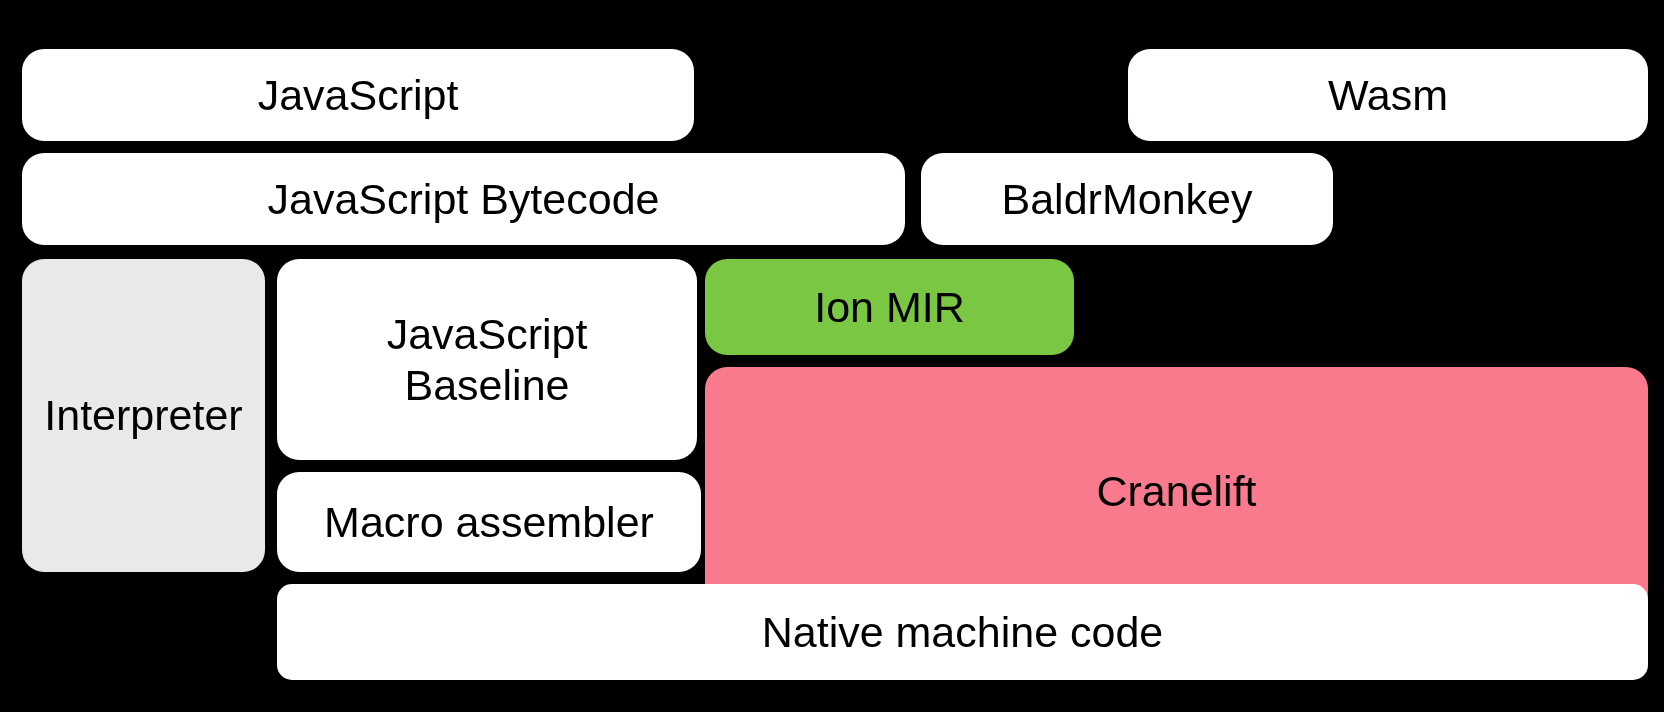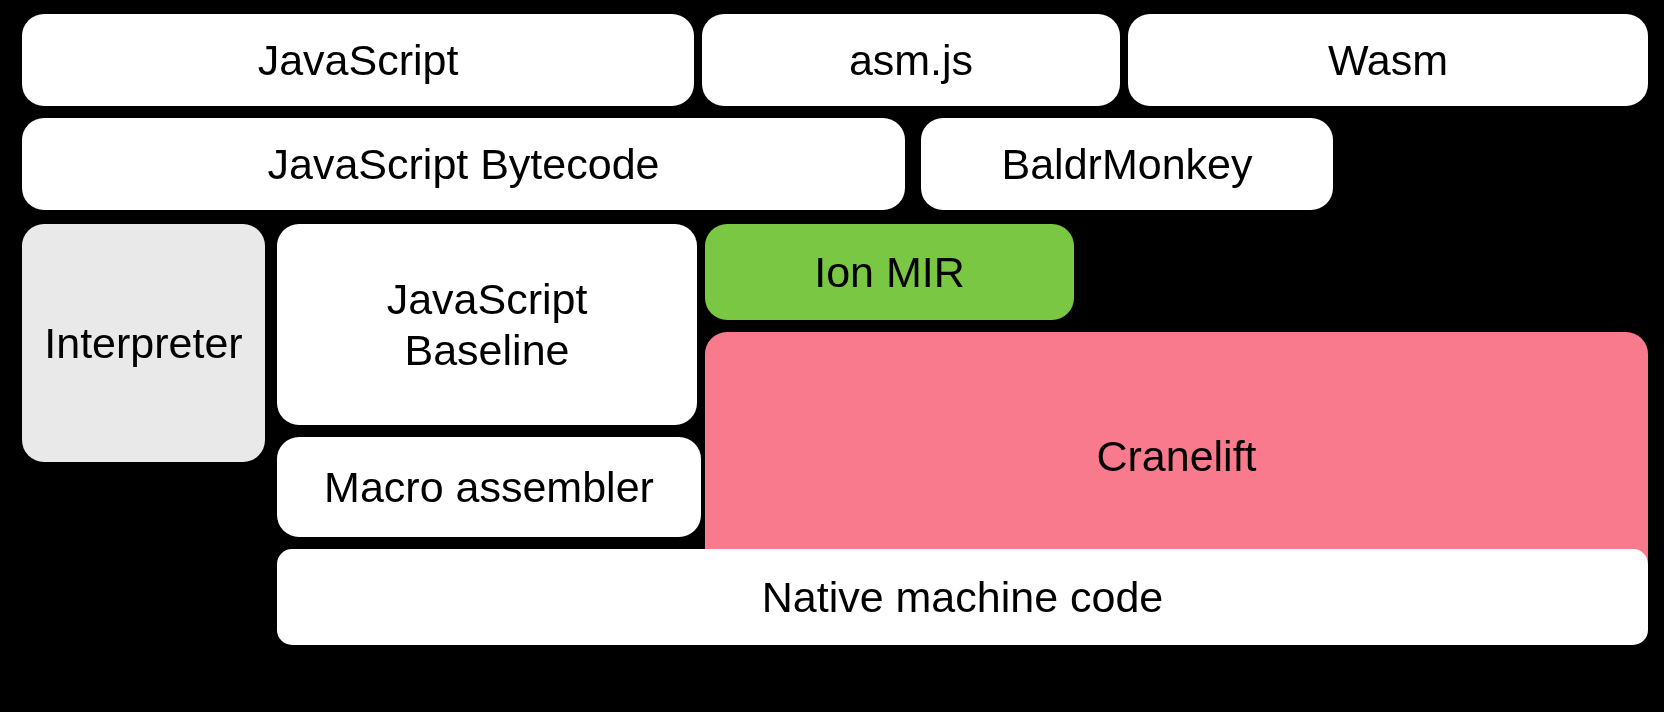--- a/index.html
+++ b/index.html
@@ -26,50 +26,50 @@
     justify-content: center;
     text-align: center;
     border-radius: 22px;
     color: #000000;
     font-family: "Liberation Sans", sans-serif;
     font-size: 43px;
     line-height: 1.18;
     letter-spacing: 0px;
     white-space: pre-line;
     user-select: none;
+    margin-top: 35px;
   }
   .fill-white { background: #FFFFFF; }
   .fill-gray  { background: #E9E9E9; }
   .fill-green { background: #79C742; }
   .fill-pink  { background: #F87A8C; }
 
   
   #box-javascript      { left: 22px;   top: 14px;  width: 672px; height: 92px; }
   #box-asmjs           { left: 702px;  top: 14px;  width: 418px; height: 92px; }
   #box-wasm            { left: 1128px; top: 14px;  width: 520px; height: 92px; }
   
   #box-js-bytecode     { left: 22px;   top: 118px; width: 883px; height: 92px; }
   #box-baldrmonkey     { left: 921px;  top: 118px; width: 412px; height: 92px; border-radius: 22px; }
   
-  #box-interpreter     { left: 22px;   top: 224px; width: 243px; height: 238px; }
+  #box-interpreter     { left: 22px;   top: 224px; width: 243px; height: 313px; }
   #box-js-baseline     { left: 277px;  top: 224px; width: 420px; height: 201px; }
   #box-macro-assembler { left: 277px;  top: 437px; width: 424px; height: 100px; }
   #box-ion-mir         { left: 705px;  top: 224px; width: 369px; height: 96px; }
   #box-cranelift       { left: 705px;  top: 332px; width: 943px; height: 248px; }
   
   #box-native-code     { left: 277px;  top: 549px; width: 1371px; height: 96px; border-radius: 15px; }
 </style>
 </head>
 <body>
 
 <div id="diagram">
 
   <div class="box fill-white" id="box-javascript">JavaScript</div>
 
-  <div class="box fill-white" id="box-asmjs">asm.js</div>
 
   <div class="box fill-white" id="box-wasm">Wasm</div>
 
   <div class="box fill-white" id="box-js-bytecode">JavaScript Bytecode</div>
 
   <div class="box fill-white" id="box-baldrmonkey">BaldrMonkey</div>
 
   <div class="box fill-gray" id="box-interpreter">Interpreter</div>
 
   <div class="box fill-white" id="box-js-baseline">JavaScript

